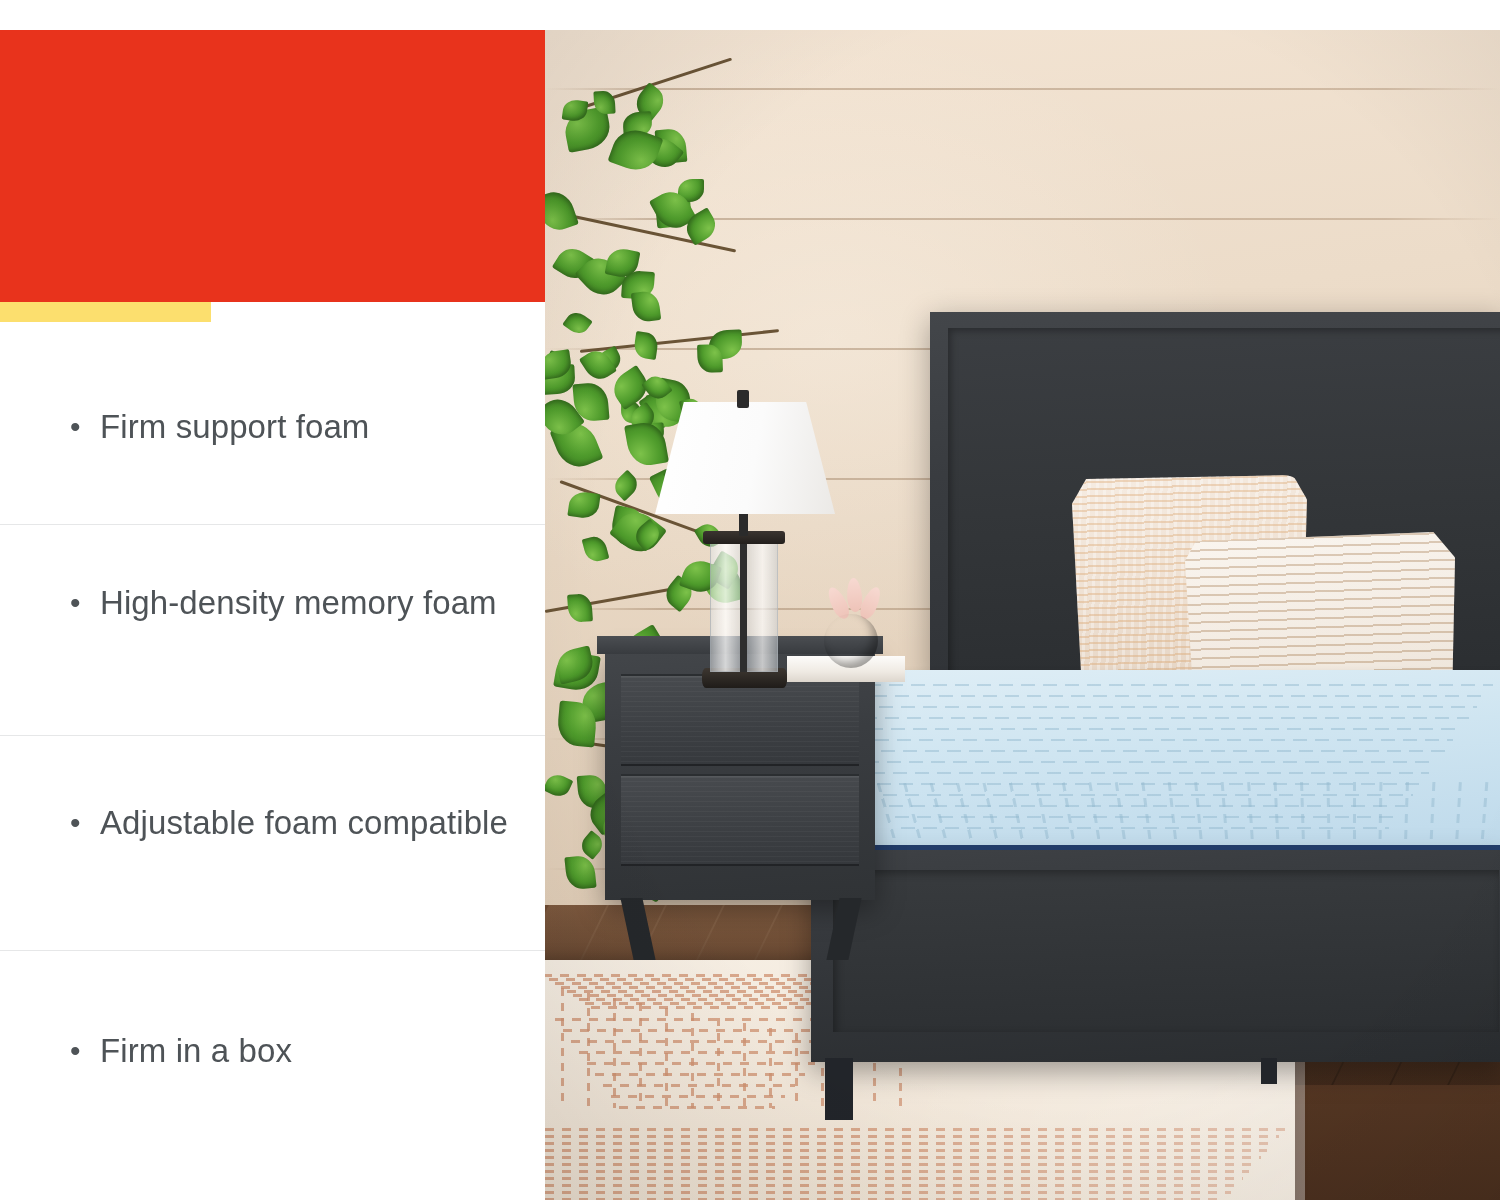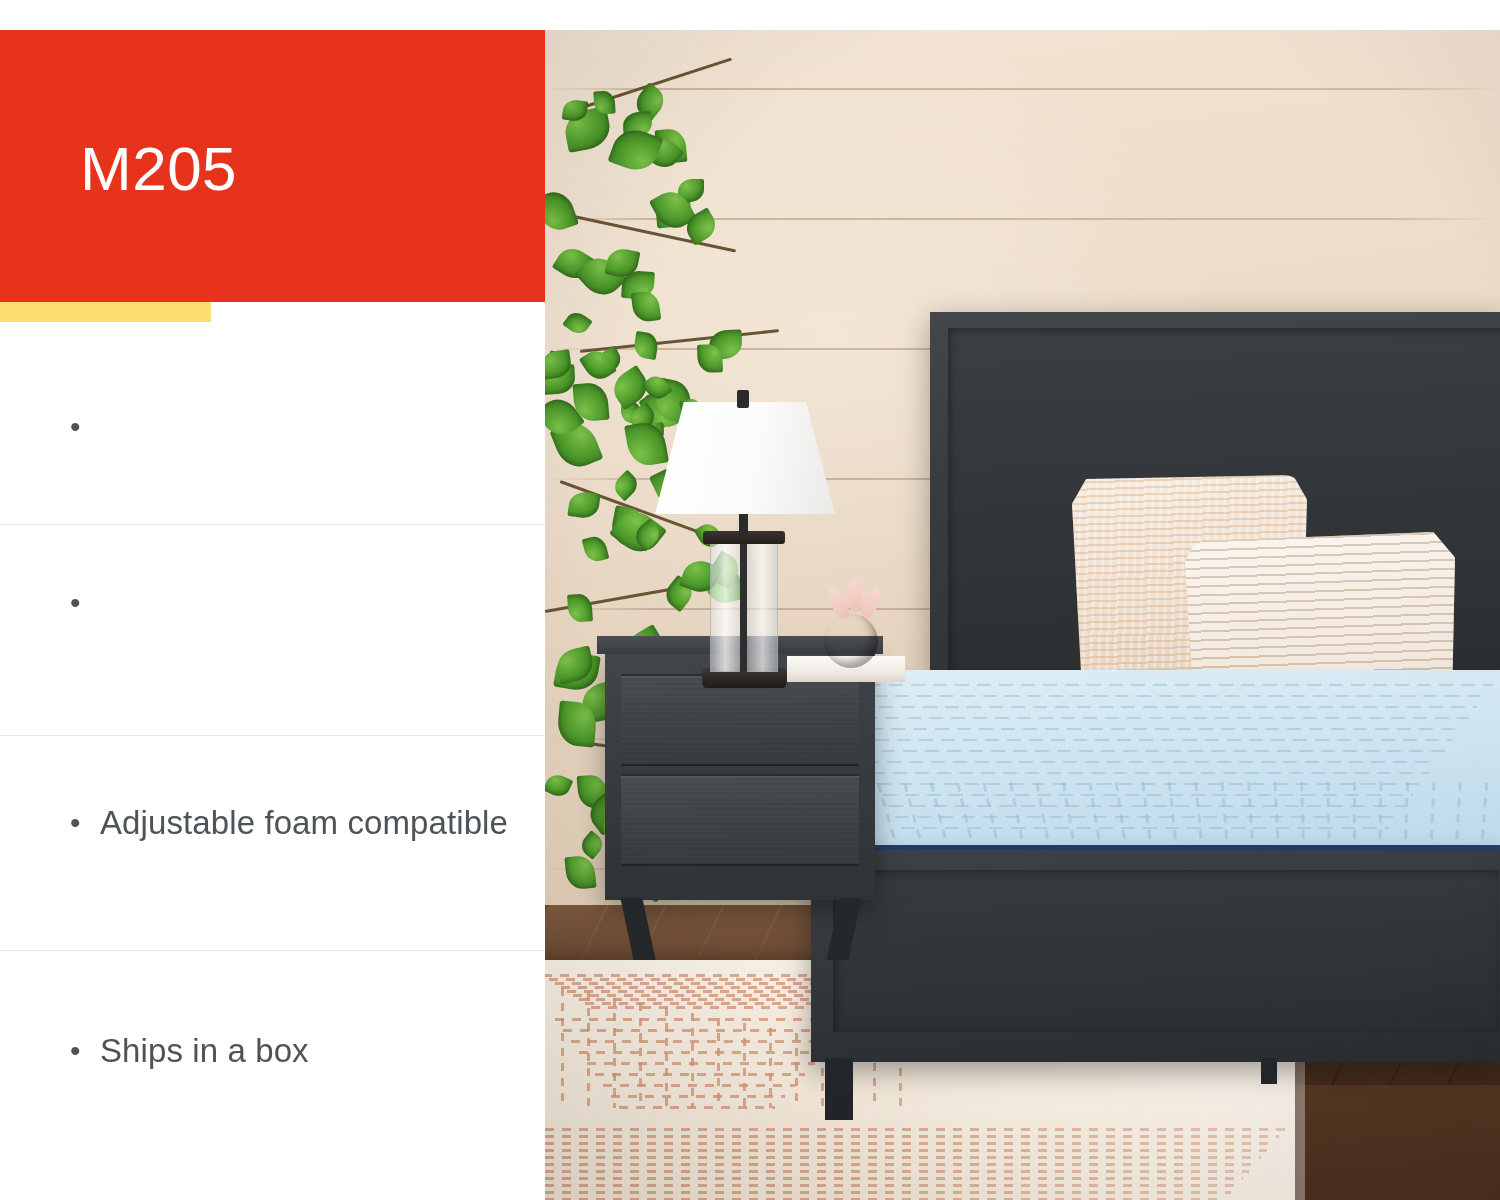--- a/index.html
+++ b/index.html
@@ -423,45 +423,46 @@
     <div class="lamp-shade"></div>
     <div class="lamp-finial"></div>
 
     <div class="photo-vignette"></div>
   </div>
 
   <div class="left-panel">
 
     <div class="header-block">
       <div class="header-inner">
-        <div class="title-model">M205</div>
       </div>
     </div>
 
     <div class="accent-bar"></div>
 
     <div class="feature-list">
 
       <div class="feature-row" style="top:82px">
         <span class="bullet">•</span>
+        <span class="feature-text">Firm support foam</span>
       </div>
       <div class="divider" style="top:202px"></div>
 
       <div class="feature-row" style="top:258px">
         <span class="bullet">•</span>
+        <span class="feature-text">High-density memory foam</span>
       </div>
       <div class="divider" style="top:413px"></div>
 
       <div class="feature-row" style="top:478px">
         <span class="bullet">•</span>
         <span class="feature-text">Adjustable foam compatible</span>
       </div>
       <div class="divider" style="top:628px"></div>
 
       <div class="feature-row" style="top:706px">
         <span class="bullet">•</span>
-        <span class="feature-text">Ships in a box</span>
+        <span class="feature-text">Firm in a box</span>
       </div>
 
     </div>
   </div>
 
 </div>
 
 </body></html>

